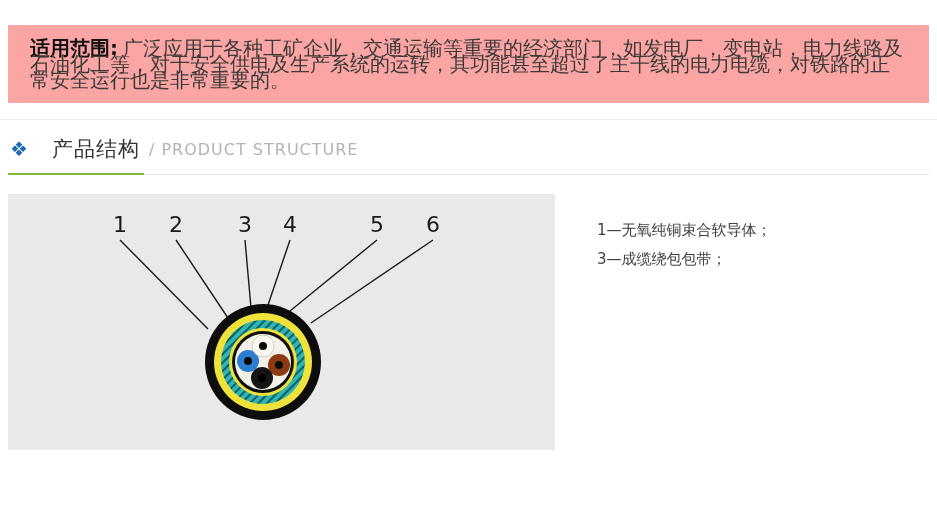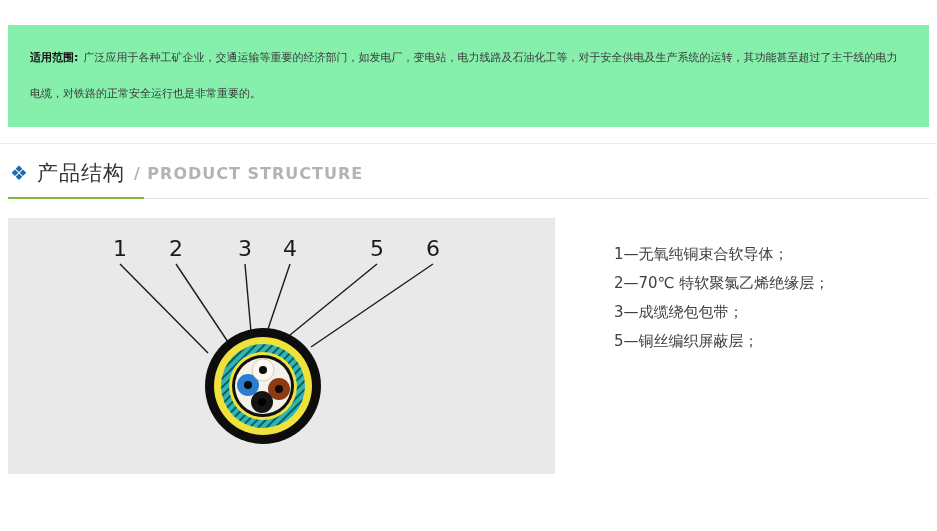--- a/index.html
+++ b/index.html
@@ -2,49 +2,49 @@
 <html><head>
 <meta charset="utf-8">
 <style>
   * { margin: 0; padding: 0; box-sizing: border-box; }
   html, body { background: #ffffff; }
   body { font-family: "DejaVu Sans", "Liberation Sans", sans-serif; }
   .page { width: 937px; height: 531px; background: #ffffff; overflow: hidden; position: relative; }
 
   .scope-box {
     margin: 25px 8px 0 8px;
-    background: #86efac;
+    background: #fca5a5;
     padding: 15px 22px;
-    font-size: 11px;
-    line-height: 36px;
+    font-size: 20px;
+    line-height: 16px;
     color: #3a3a3a;
   }
   .scope-box .scope-label { font-weight: bold; color: #111; margin-right: 5px; }
 
   .divider { margin: 16px 0 0 0; border-top: 1px solid #ececec; }
 
   .section-header {
     margin: 15px 8px 0 8px;
     position: relative;
     display: flex;
     align-items: center;
     border-bottom: 1px solid #e3e3e3;
     padding-bottom: 11px;
   }
   .diamond-icon { color: #1d6ab0; font-size: 20px; margin: 0 9px 0 2px; line-height: 1; }
-  .title-cn { font-size: 21px; color: #333; letter-spacing: 1px; font-weight: 500; }
-  .title-en { font-size: 16px; color: #b3b3b3; margin-left: 9px; letter-spacing: 1px; font-weight: bold; }
+  .title-cn { font-size: 21px; color: #333; letter-spacing: 1px; font-weight: 500; margin-left: 15px; }
+  .title-en { font-size: 16px; color: #b3b3b3; margin-left: 9px; letter-spacing: 1px; }
   .green-underline {
     position: absolute; left: 0; bottom: -1px;
     width: 136px; height: 2px; background: #7fb93c;
   }
 
   .content-row { display: flex; margin: 19px 8px 0 8px; }
   .diagram-panel { width: 547px; height: 256px; background: #e9e9e9; flex: none; }
-  .legend { margin-left: 59px; padding-top: 22px; font-size: 15px; color: #404040; }
+  .legend { margin-left: 42px; padding-top: 22px; font-size: 15px; color: #404040; }
   .legend-line { line-height: 29px; white-space: nowrap; }
 
   .diagram-label { font-size: 22px; fill: #1a1a1a; }
 </style>
 </head>
 <body>
 
 <div class="page">
 
   <div class="scope-box">
@@ -100,20 +100,18 @@
         <circle cx="255" cy="152" r="4" fill="#0a0a0a"></circle>
         <circle cx="271" cy="171" r="11" fill="#8c3a12"></circle>
         <circle cx="271" cy="171" r="4" fill="#0a0a0a"></circle>
         <circle cx="254" cy="184" r="11" fill="#141414"></circle>
         <circle cx="254" cy="184" r="4" fill="#000000"></circle>
       </svg>
     </div>
 
     <div class="legend">
       <div class="legend-line">1—无氧纯铜束合软导体；</div>
-      <div class="legend-line">2—70℃ 特软聚氯乙烯绝缘层；</div>
       <div class="legend-line">3—成缆绕包包带；</div>
-      <div class="legend-line">5—铜丝编织屏蔽层；</div>
     </div>
 
   </div>
 
 </div>
 
 </body></html>

